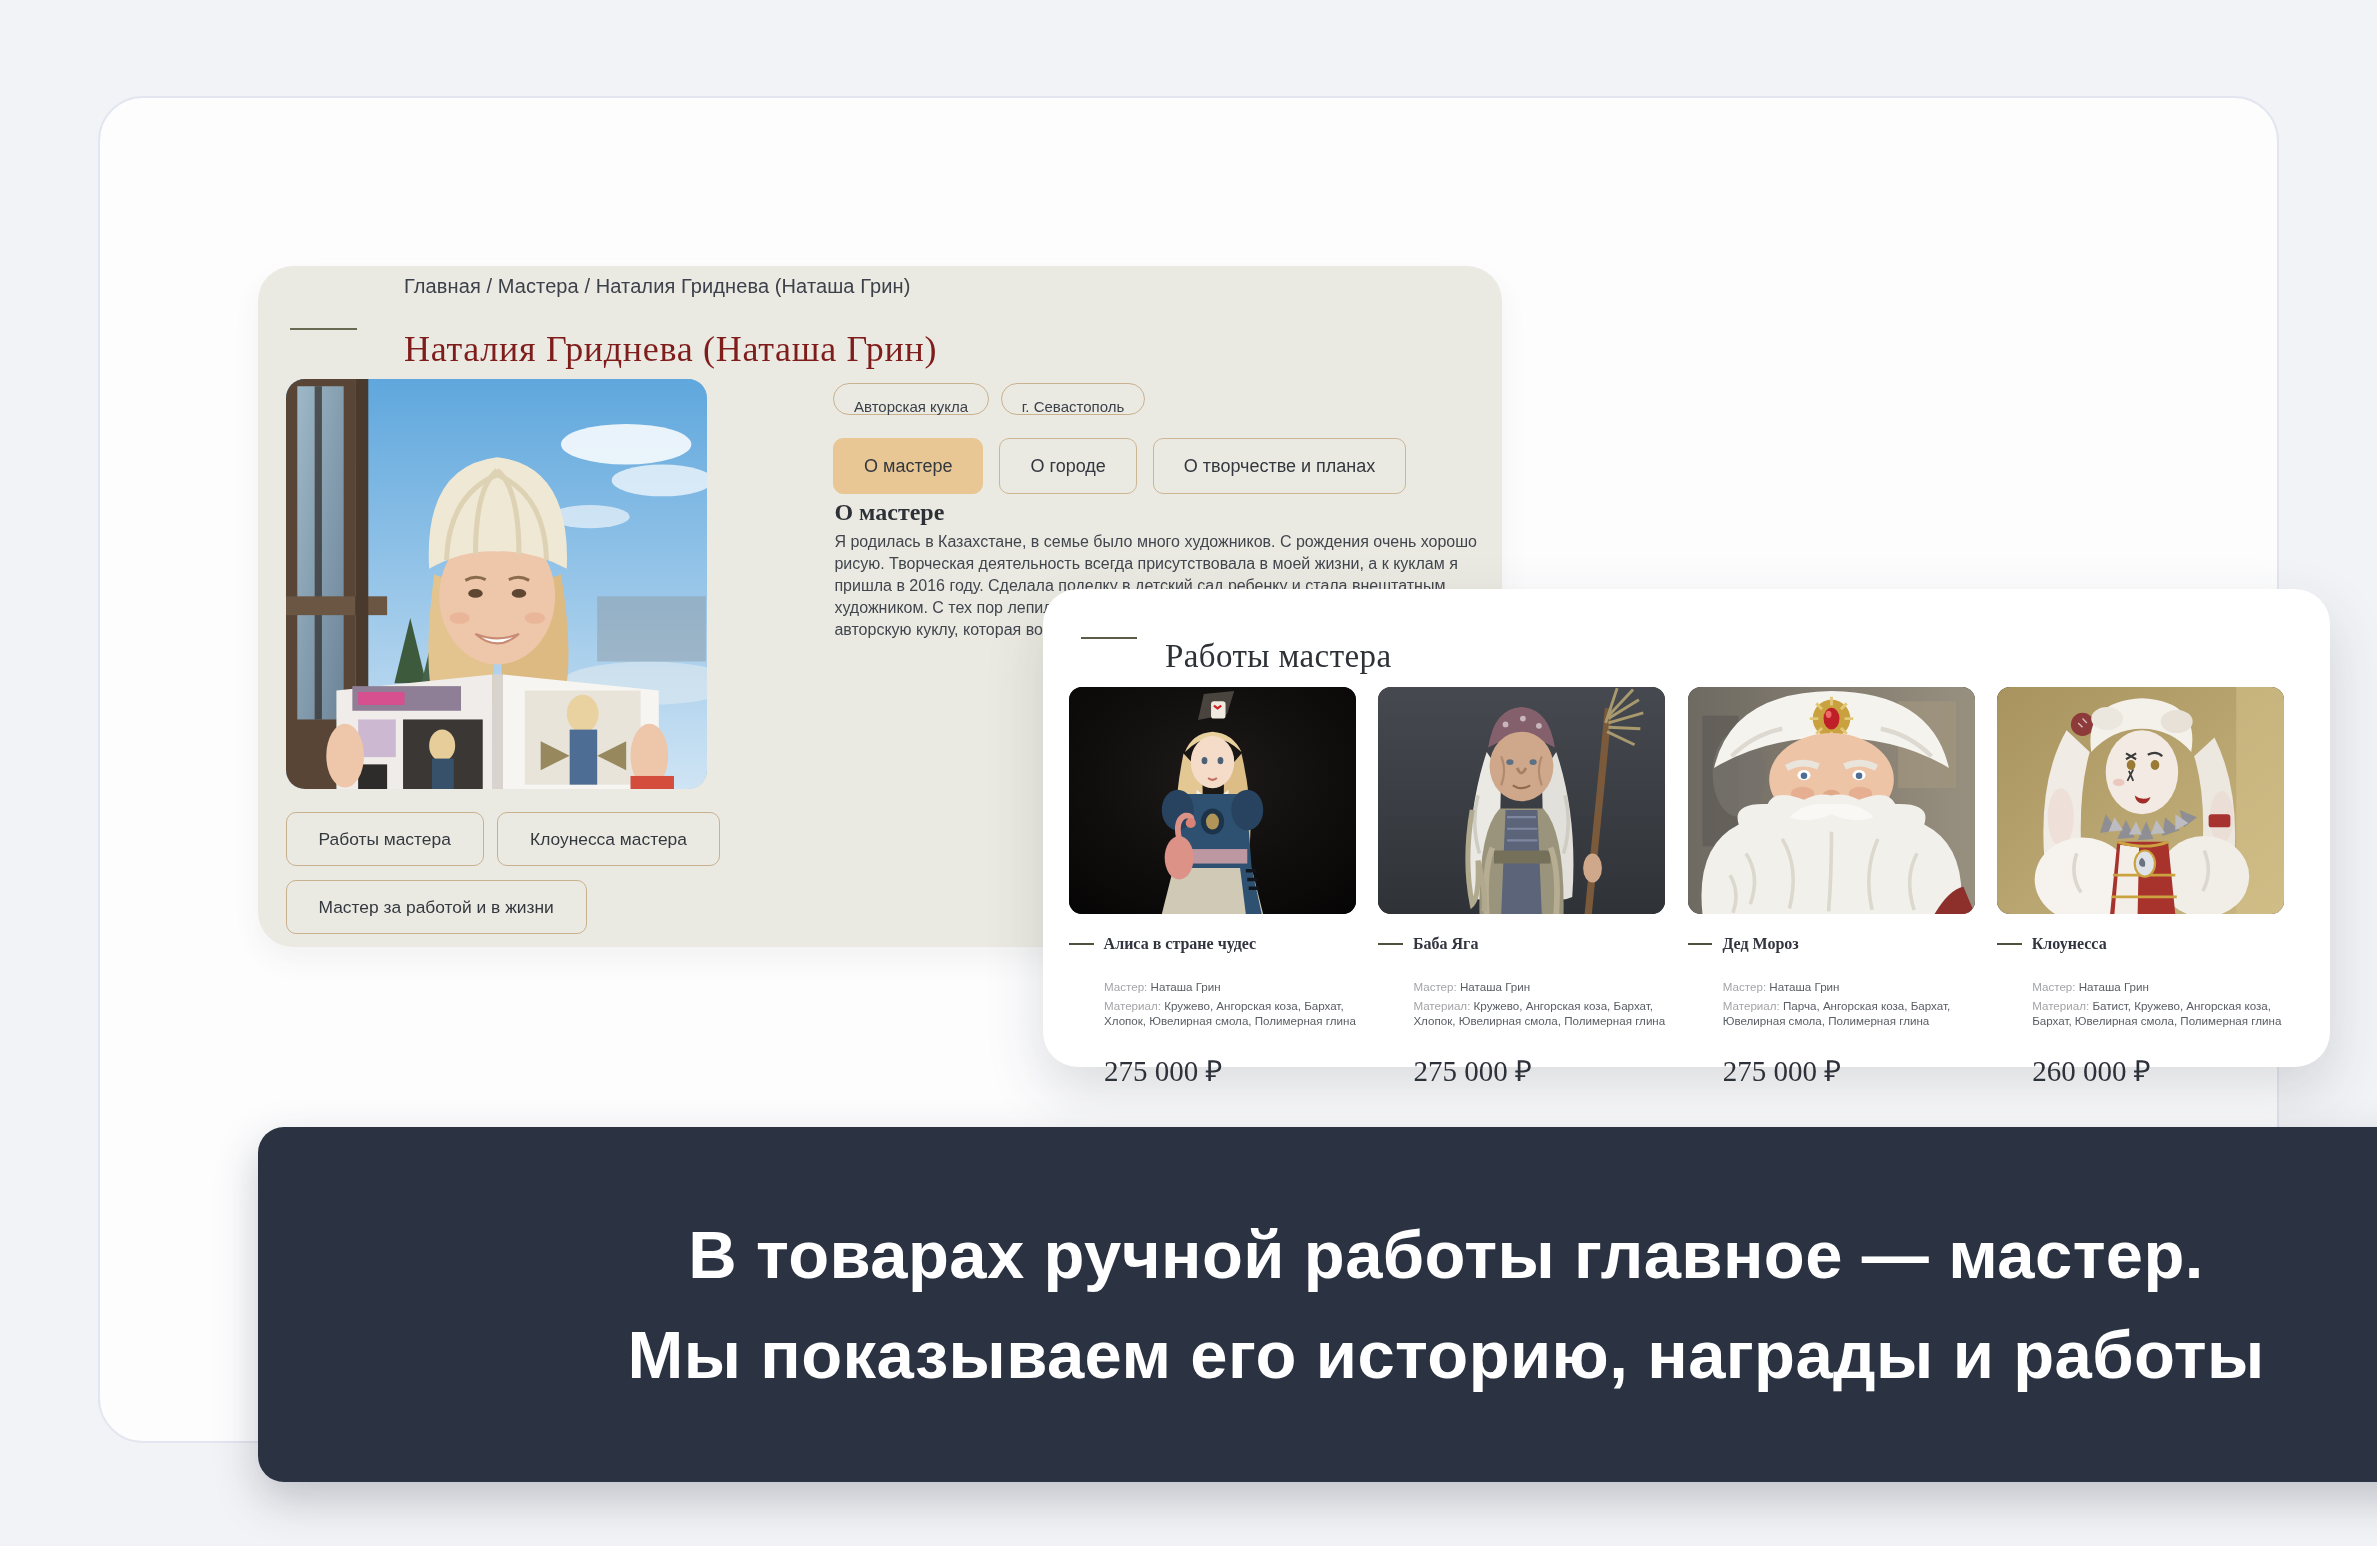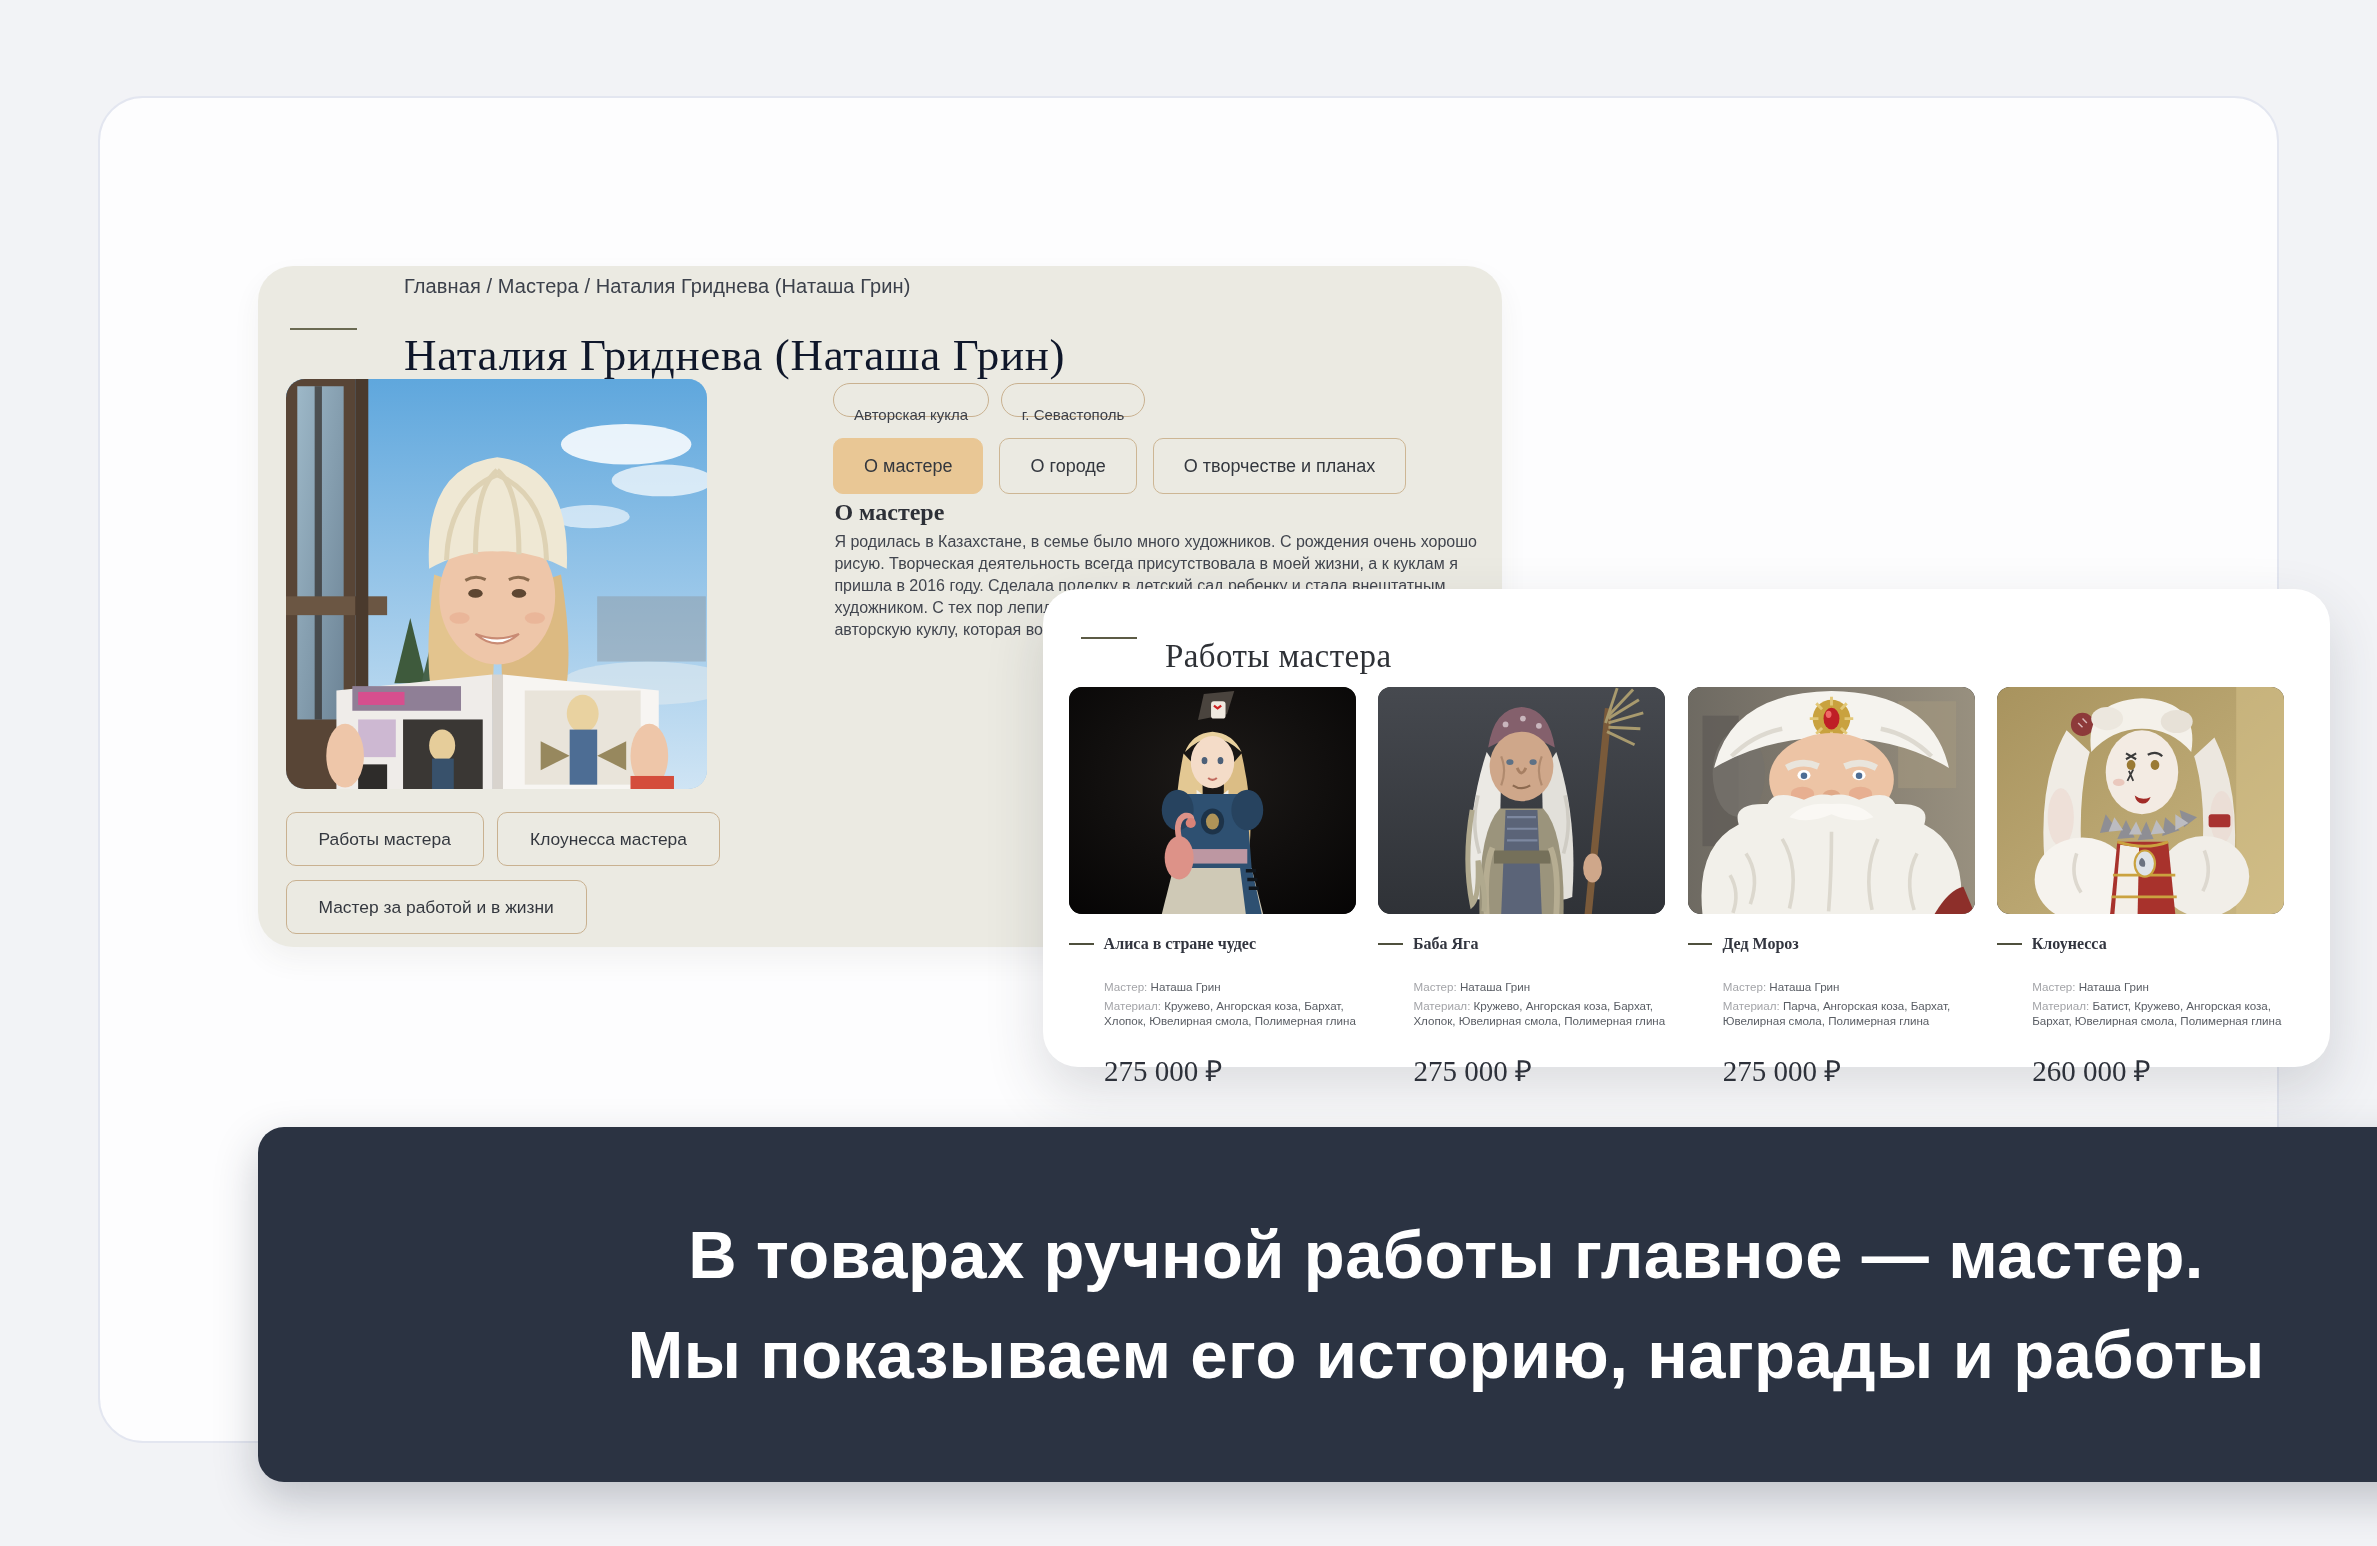--- a/index.html
+++ b/index.html
@@ -23,32 +23,32 @@
     box-shadow:0 13px 29px rgba(60,60,50,.06);
   }
   .breadcrumb{
     position:absolute;left:146px;top:8.7px;font-size:20px;color:#3c414b;letter-spacing:0.1px;
     cursor:pointer;
   }
   .title-dash{position:absolute;left:32px;top:62px;width:67px;height:2.2px;background:#6a6a52;}
   .profile-title{
     position:absolute;left:146px;top:32px;
     font-family:"Liberation Serif", serif;font-weight:400;
-    font-size:45px;line-height:54px;color:#0f172a;letter-spacing:0.7px;
+    font-size:36px;line-height:54px;color:#7f1d1d;letter-spacing:0.7px;
     white-space:nowrap;
   }
   .master-photo{
     position:absolute;left:27.5px;top:113px;width:421px;height:410px;
     border-radius:19px;overflow:hidden;background:#9cc4e4;
   }
   .master-photo svg{display:block;width:100%;height:100%;}
   .profile-right{position:absolute;left:575px;top:0;width:659px;height:100%;}
   .chip-row{position:absolute;left:0;top:117px;display:flex;gap:11.6px;}
   .chip{
-    height:32px;line-height:30px;padding:16px 20px;border:1.4px solid #c9b190;border-radius:723px;
+    height:32px;line-height:30px;padding:8px 20px;border:1.4px solid #c9b190;border-radius:723px;
     font-size:15px;color:#3b3f48;background:transparent;box-sizing:border-box;cursor:pointer;
     white-space:nowrap;
     text-align:center;
   }
   .tab-row{position:absolute;left:0;top:172px;display:flex;gap:16px;}
   .tab{
     height:56px;display:flex;align-items:center;justify-content:center;
     padding:0 30px;border-radius:10px;font-size:18px;color:#33373e;
     border:1.4px solid #cdb694;background:transparent;box-sizing:border-box;cursor:pointer;
     white-space:nowrap;

